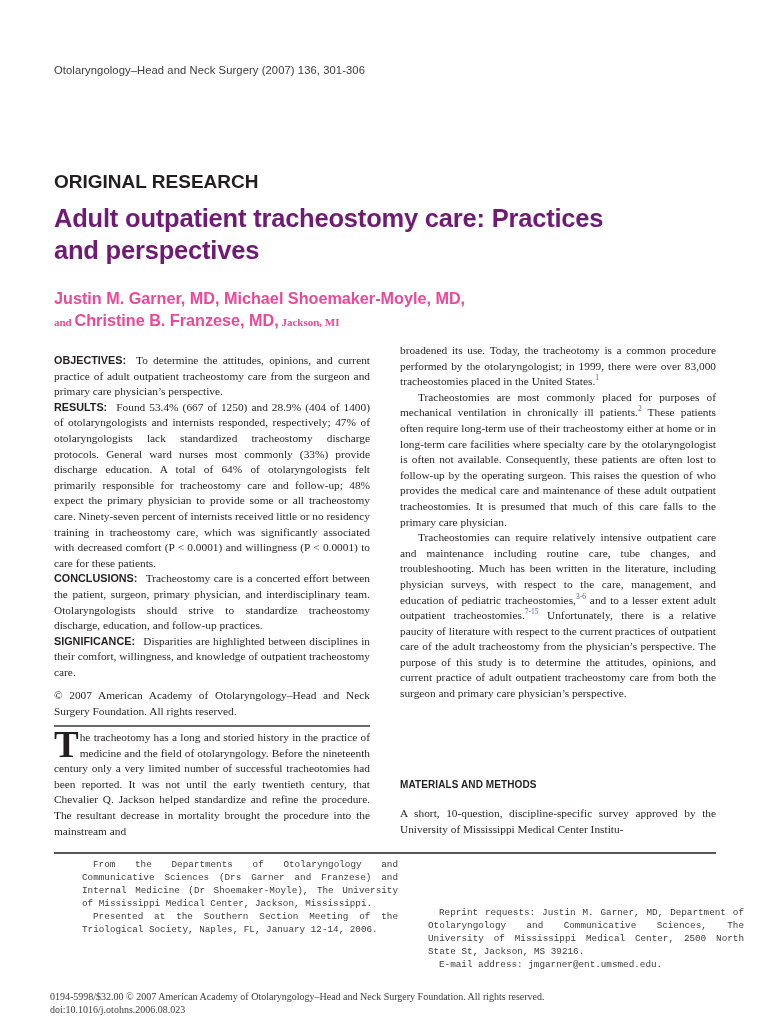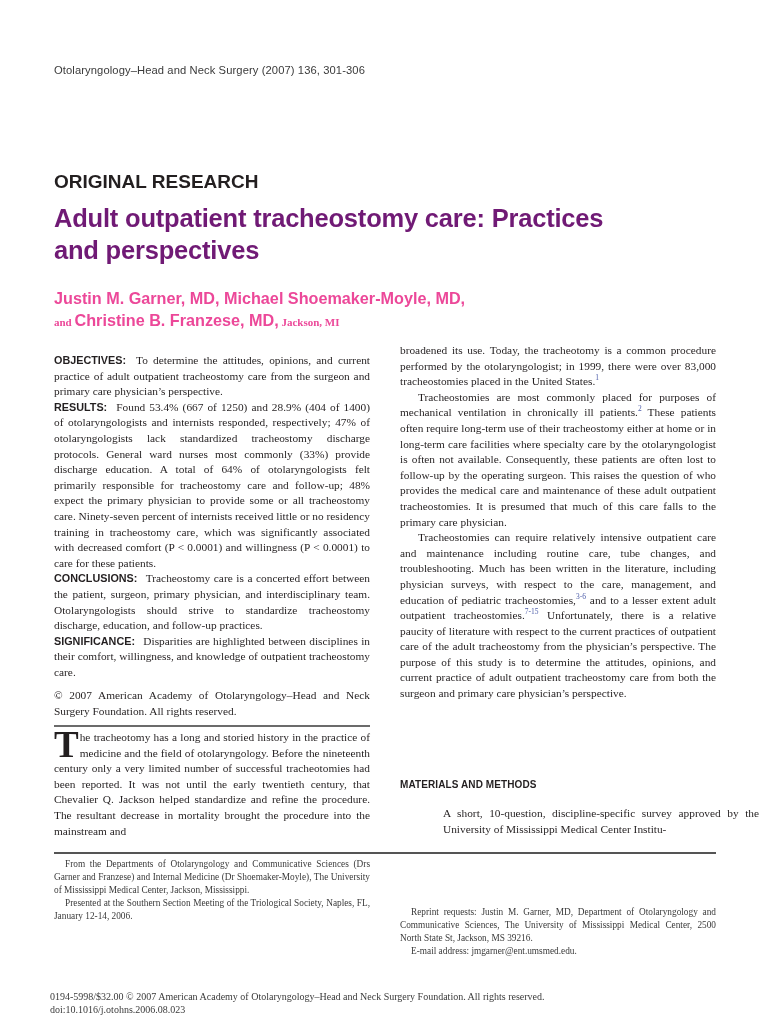--- a/index.html
+++ b/index.html
@@ -27,23 +27,23 @@
 
   .intro { position: absolute; left: 54px; top: 730px; width: 316px; font-family: "Liberation Serif", serif; font-size: 11.35px; line-height: 15.6px; text-align: justify; }
   .intro p { margin: 0; }
   .dropcap { float: left; font-family: "Liberation Serif", serif; font-weight: bold; font-size: 37px; line-height: 30px; margin: 0 1px -2px 0; padding-top: 0; color: #231f20; }
 
   .col-right p { margin: 0; text-indent: 18px; }
   .col-right p.first { text-indent: 0; font-family: Liberation Serif, serif; }
   sup.cite { color: #4a5aa8; font-size: 7.5px; line-height: 0; vertical-align: super; }
 
   .h2 { position: absolute; left: 400px; top: 779px; font-family: "Liberation Sans", sans-serif; font-weight: bold; font-size: 10px; color: #231f20; letter-spacing: 0.1px; }
-  .methods { position: absolute; left: 400px; top: 806px; width: 316px; font-family: "Liberation Serif", serif; font-size: 11.35px; line-height: 15.6px; text-align: justify; margin-left: 43px; }
+  .methods { position: absolute; left: 400px; top: 806px; width: 316px; font-family: "Liberation Serif", serif; font-size: 11.35px; line-height: 15.6px; text-align: justify; }
 
-  .foot { position: absolute; font-family: Liberation Serif, serif; font-size: 9.3px; line-height: 13px; color: #3a3a3a; text-align: justify; }
+  .foot { position: absolute; font-family: Liberation Mono, monospace; font-size: 9.3px; line-height: 13px; color: #3a3a3a; text-align: justify; margin-left: 28px; }
   .foot p { margin: 0; text-indent: 11px; }
   .foot-left { left: 54px; top: 858px; width: 316px; }
   .foot-right { left: 400px; top: 906px; width: 316px; }
 
   .bottom { position: absolute; left: 50px; top: 948px; width: 600px; font-family: "Liberation Serif", serif; font-size: 10px; line-height: 13px; color: #3a3a3a; margin-top: 42px; }
   .bottom div { white-space: nowrap; }
 </style>
 </head>
 <body>
 

